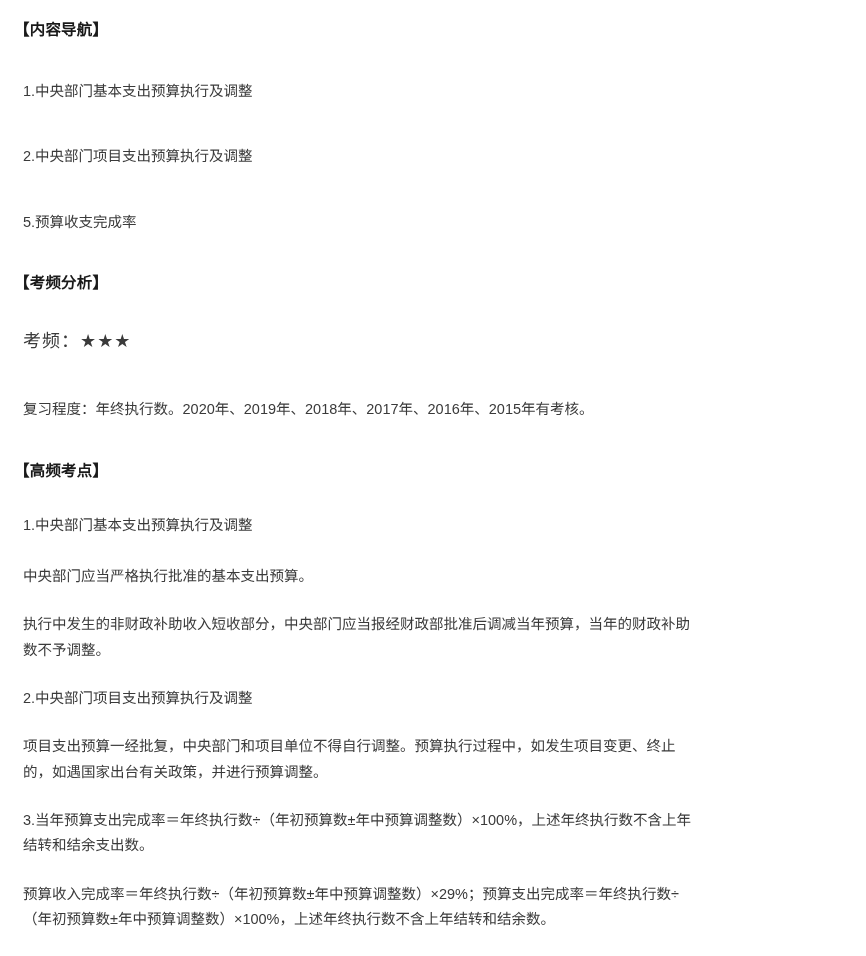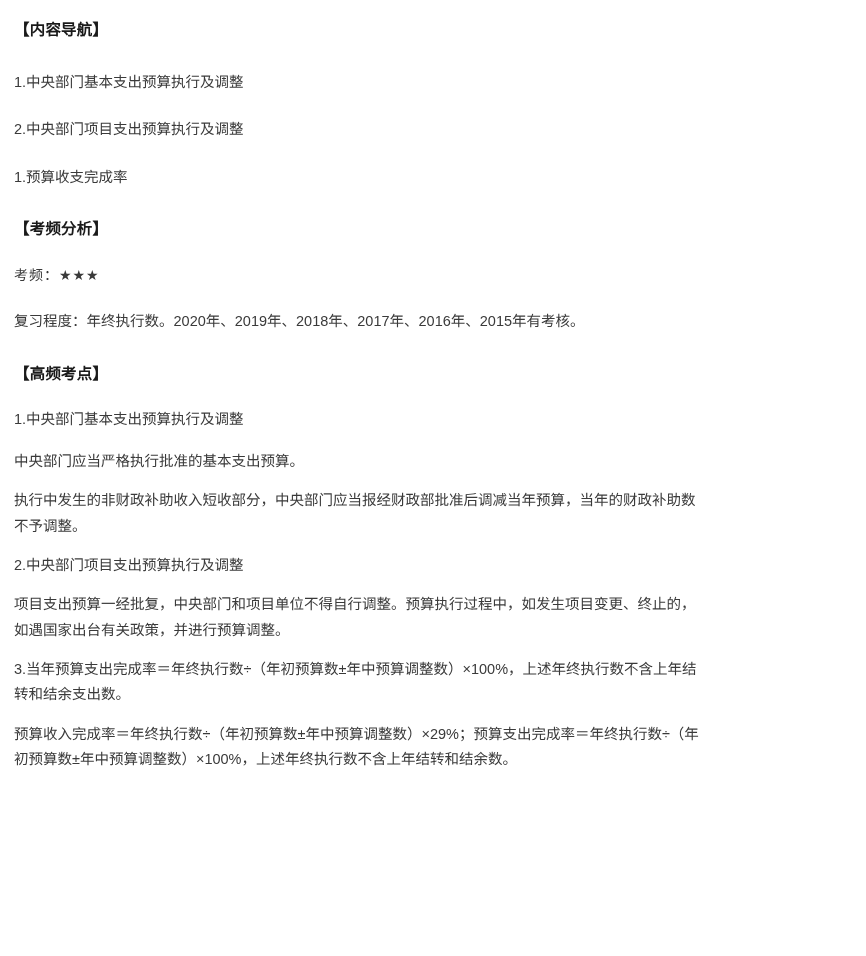--- a/index.html
+++ b/index.html
@@ -25,50 +25,50 @@
     color: #1a1a1a;
     line-height: 1.6;
     margin: 0;
     padding: 8px 0 8px 0;
     letter-spacing: 0.2px;
   }
   .para {
     font-size: 14.5px;
     line-height: 1.75;
     color: #3a3a3a;
-    margin: 0;
+    margin: 9px;
     padding: 9px 0 9px 0;
     text-align: left;
   }
   .para.list-item {
     color: #3a3a3a;
   }
   .para.tight {
     padding: 7px 0 7px 0;
   }
   .stars {
     letter-spacing: 1px;
-    font-size: 14px;
+    font-size: 18px;
     color: #3a3a3a;
   }
   .spacer-sm { height: 4px; }
   .spacer-md { height: 10px; }
 </style>
 </head>
 <body>
 
 <div class="page">
 
   <h2 class="section-heading">【内容导航】</h2>
   <div class="spacer-md"></div>
   <p class="para list-item">1.中央部门基本支出预算执行及调整</p>
   <div class="spacer-sm"></div>
   <p class="para list-item">2.中央部门项目支出预算执行及调整</p>
   <div class="spacer-sm"></div>
-  <p class="para list-item">1.预算收支完成率</p>
+  <p class="para list-item">5.预算收支完成率</p>
 
   <div class="spacer-md"></div>
 
   <h2 class="section-heading">【考频分析】</h2>
   <div class="spacer-sm"></div>
   <p class="para stars">考频：★★★</p>
   <div class="spacer-sm"></div>
   <p class="para">复习程度：年终执行数。2020年、2019年、2018年、2017年、2016年、2015年有考核。</p>
 
   <div class="spacer-md"></div>

